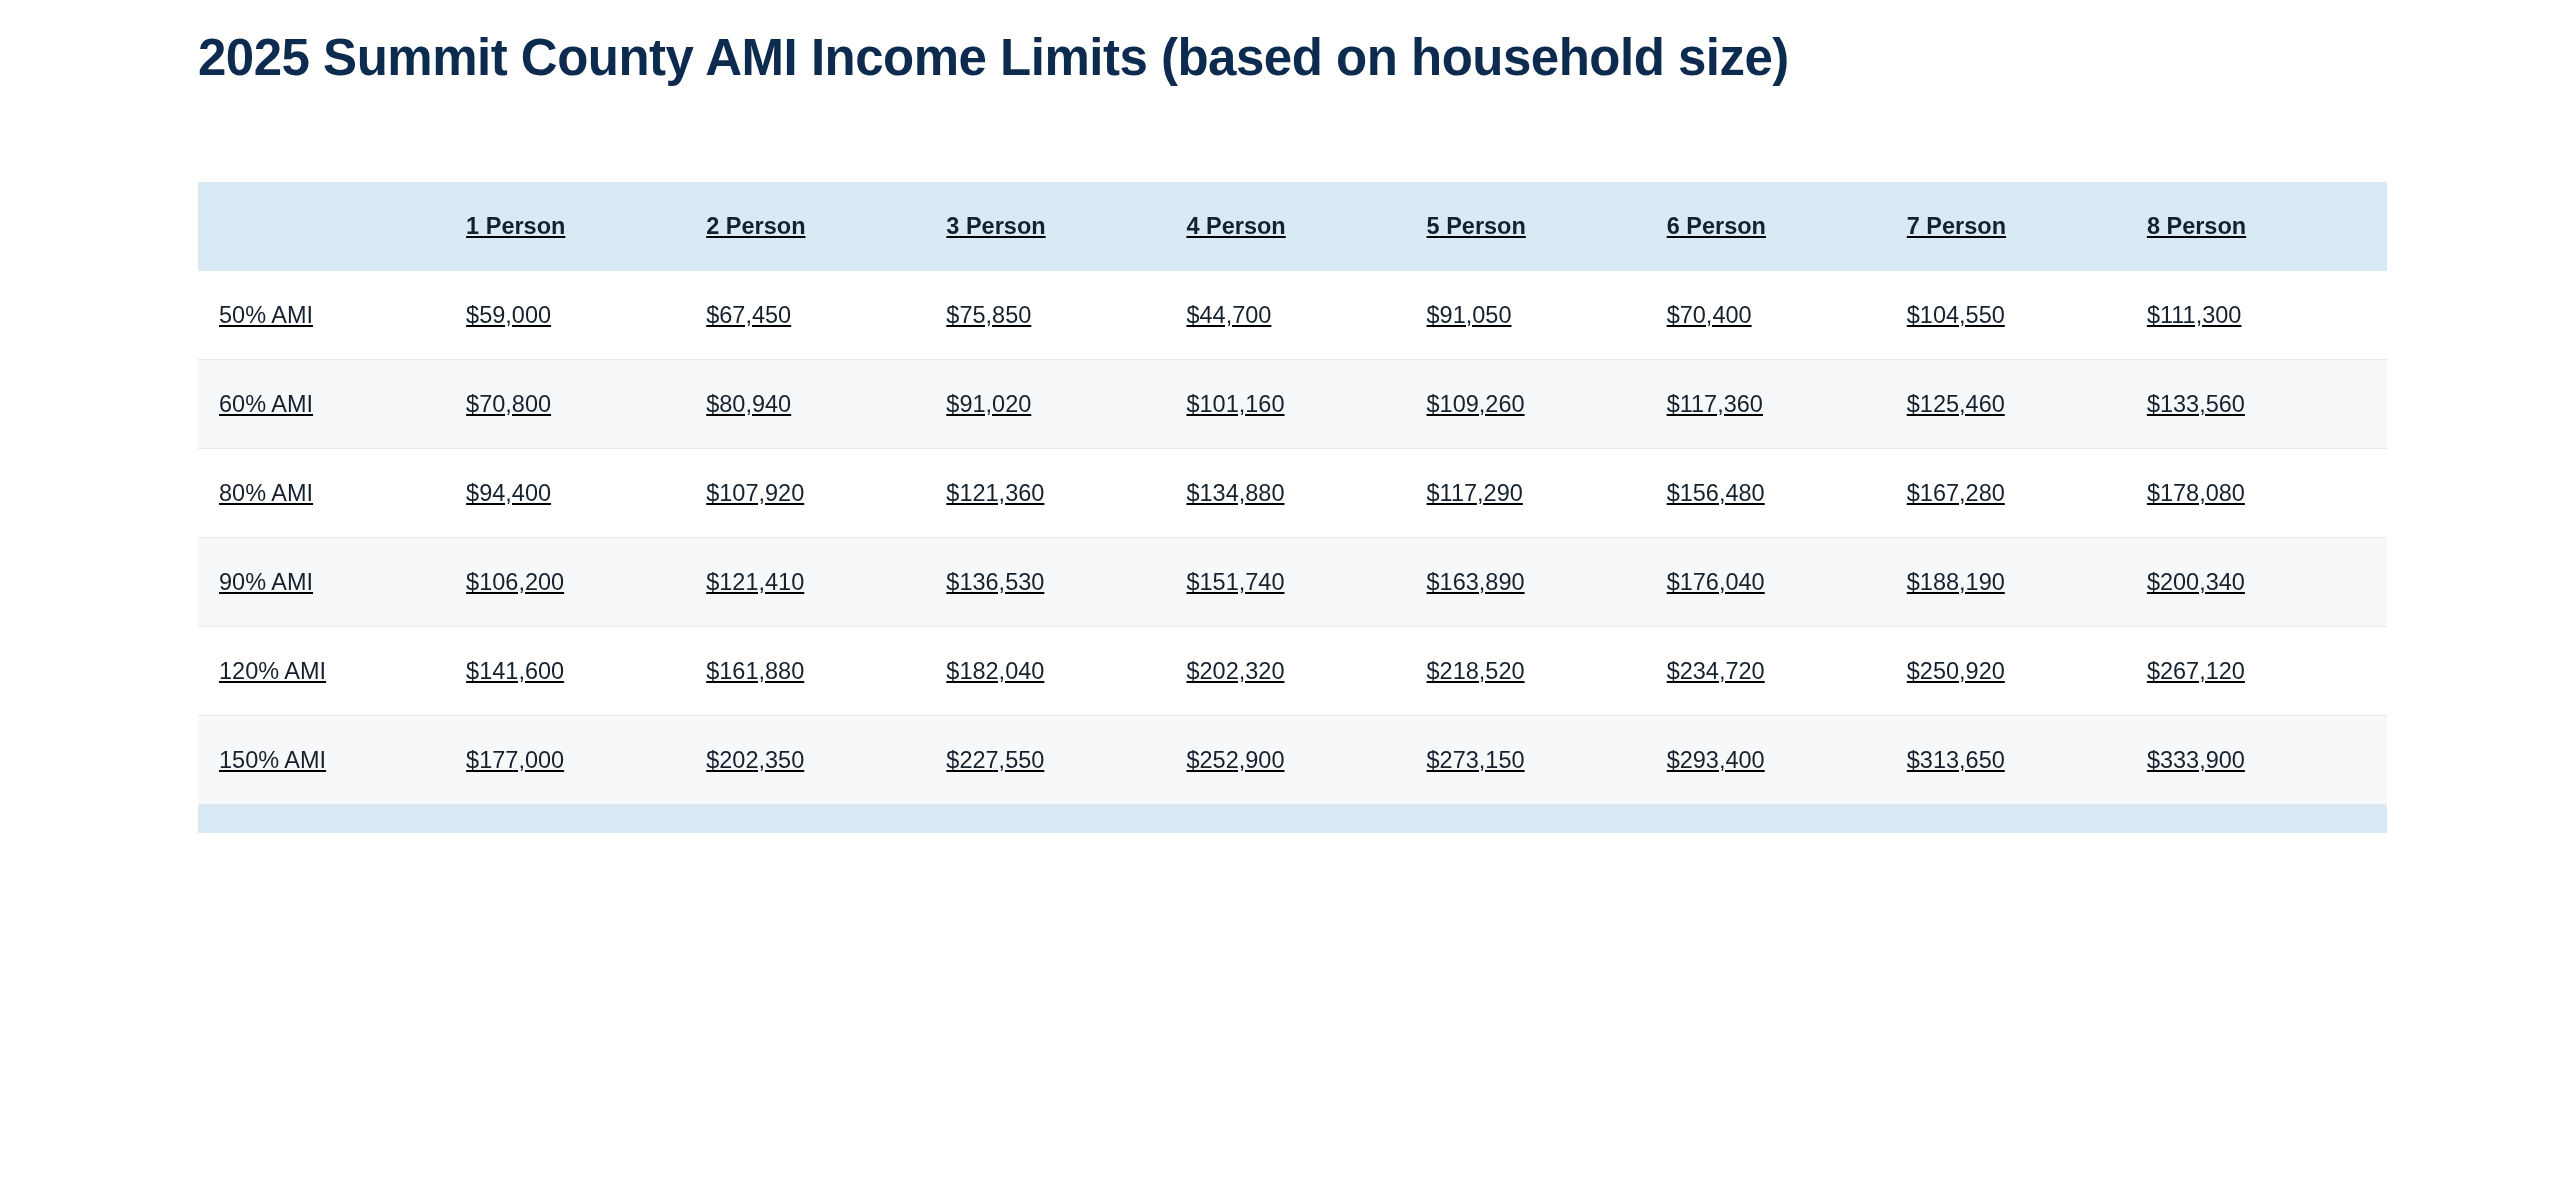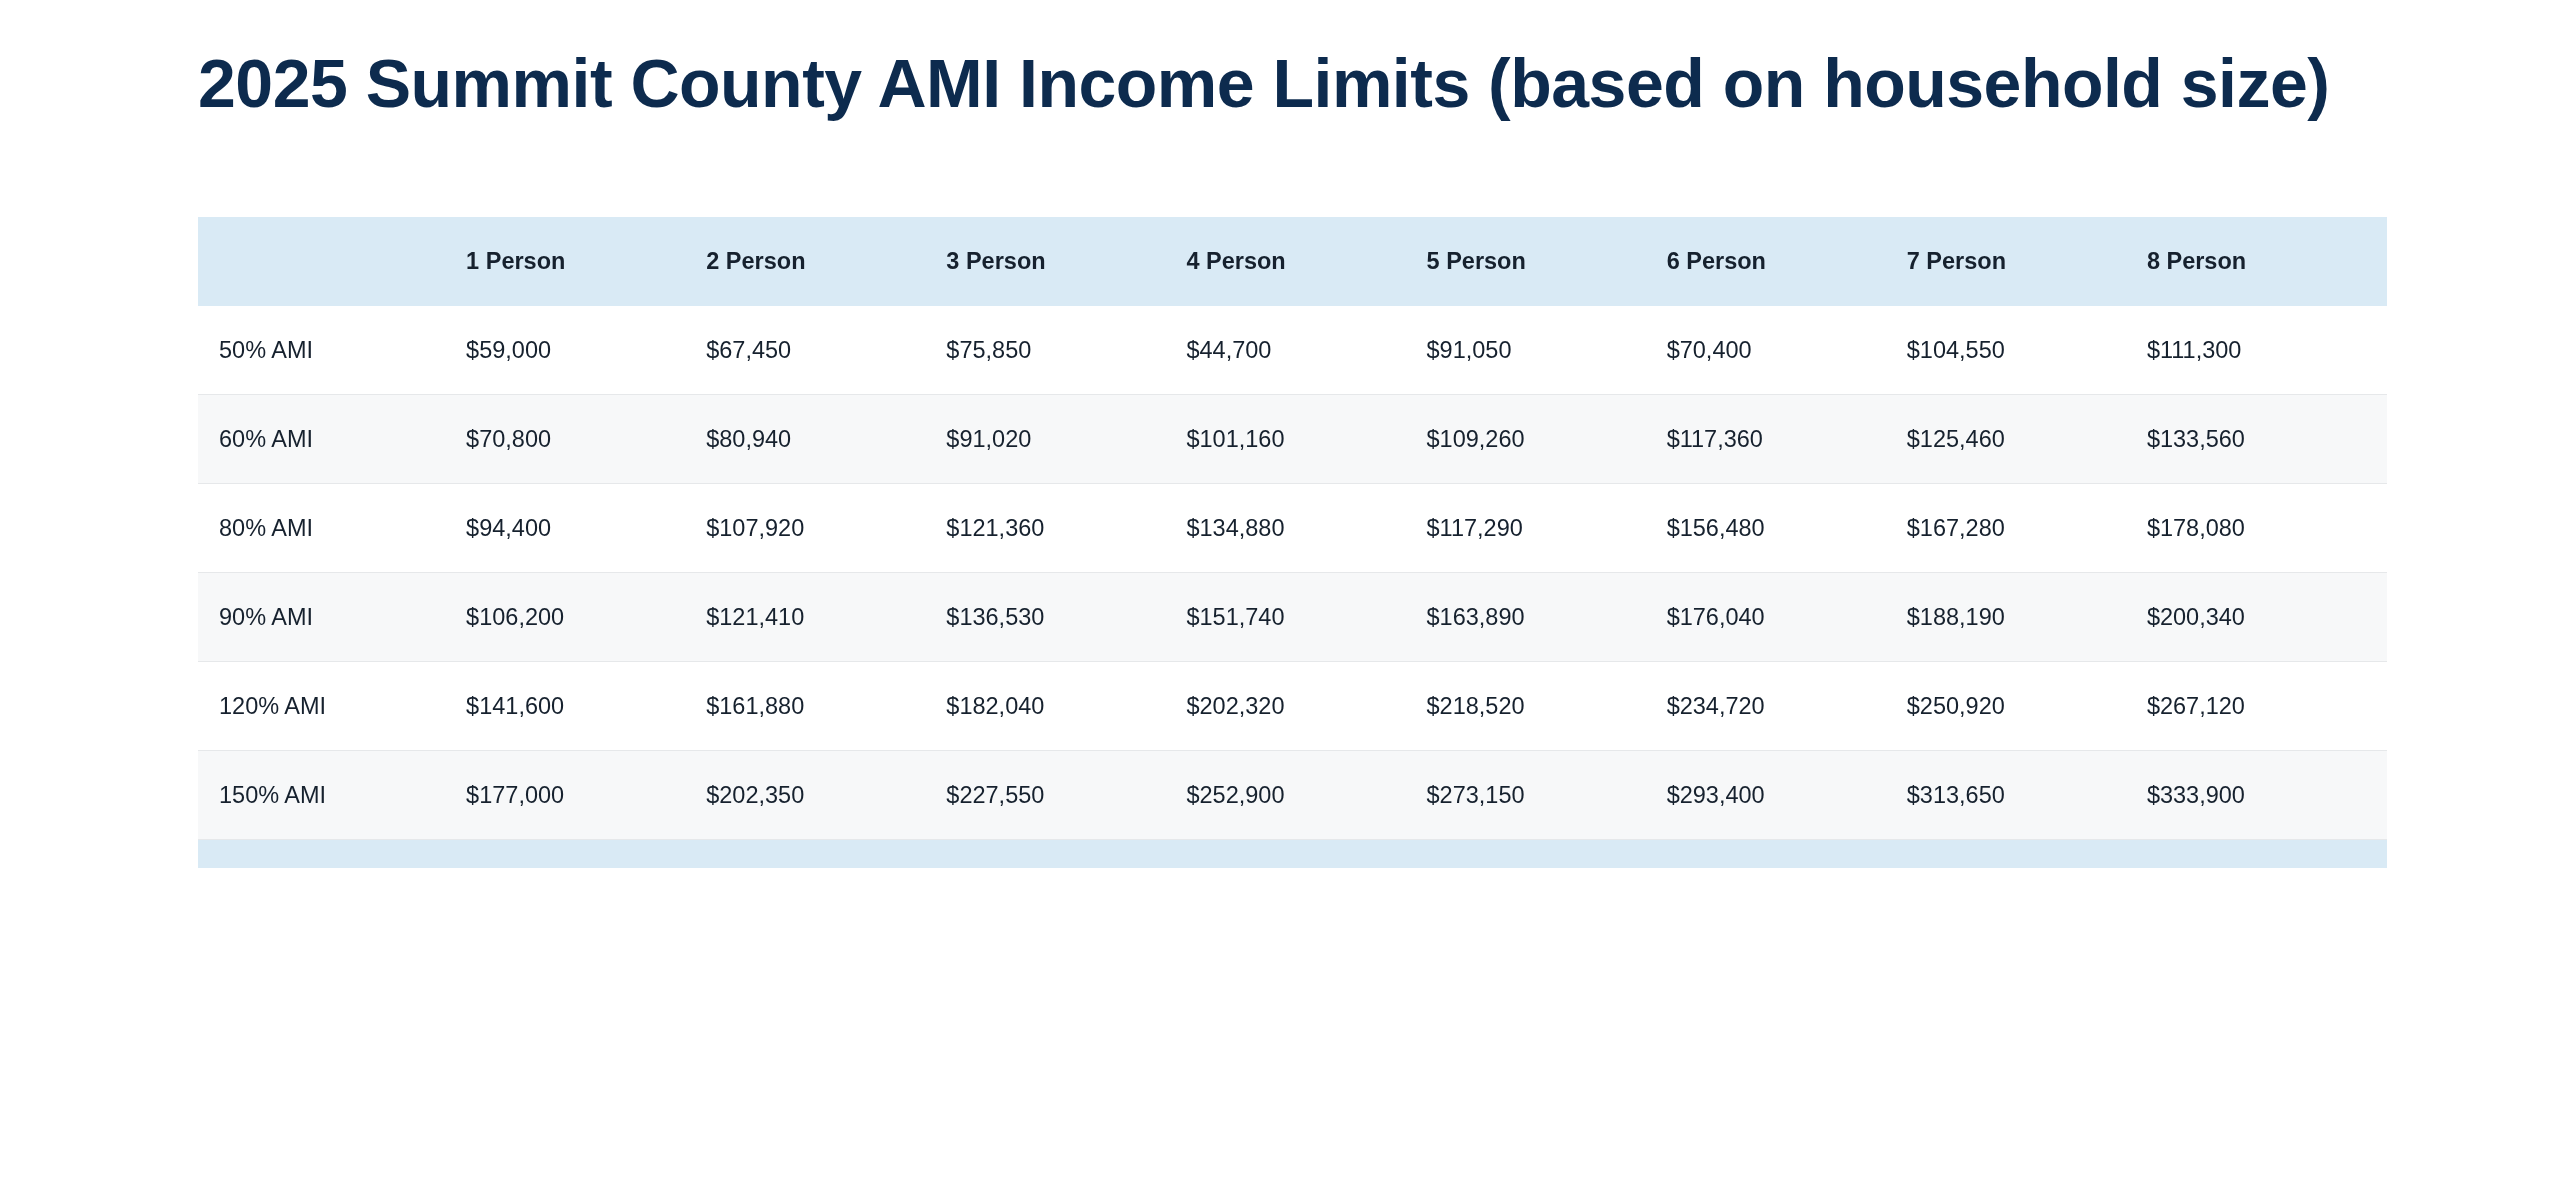--- a/index.html
+++ b/index.html
@@ -16,36 +16,37 @@
   .page {
     position: relative;
     width: 2576px;
     height: 1194px;
     box-sizing: border-box;
     padding: 0;
     overflow: hidden;
   }
   .title {
     margin: 0;
-    padding: 43px 198px 0 198px;
-    font-size: 68px;
+    padding: 28px 198px 0 198px;
+    font-size: 51px;
     line-height: 1.18;
     font-weight: 700;
     letter-spacing: -0.5px;
     color: #0d2b4e;
     max-width: 2165px;
   }
   .table-wrap {
     margin: 94px 198px 0 198px;
     width: 2189px;
   }
   table.ami {
     border-collapse: collapse;
     width: 2189px;
     table-layout: fixed;
+    text-decoration: underline;
   }
   table.ami col.label-col { width: 268px; }
   table.ami col.data-col { width: 240px; }
 
   table.ami thead th {
     background: #d9eaf5;
     color: #16212e;
     font-size: 23.5px;
     font-weight: 700;
     text-align: left;

